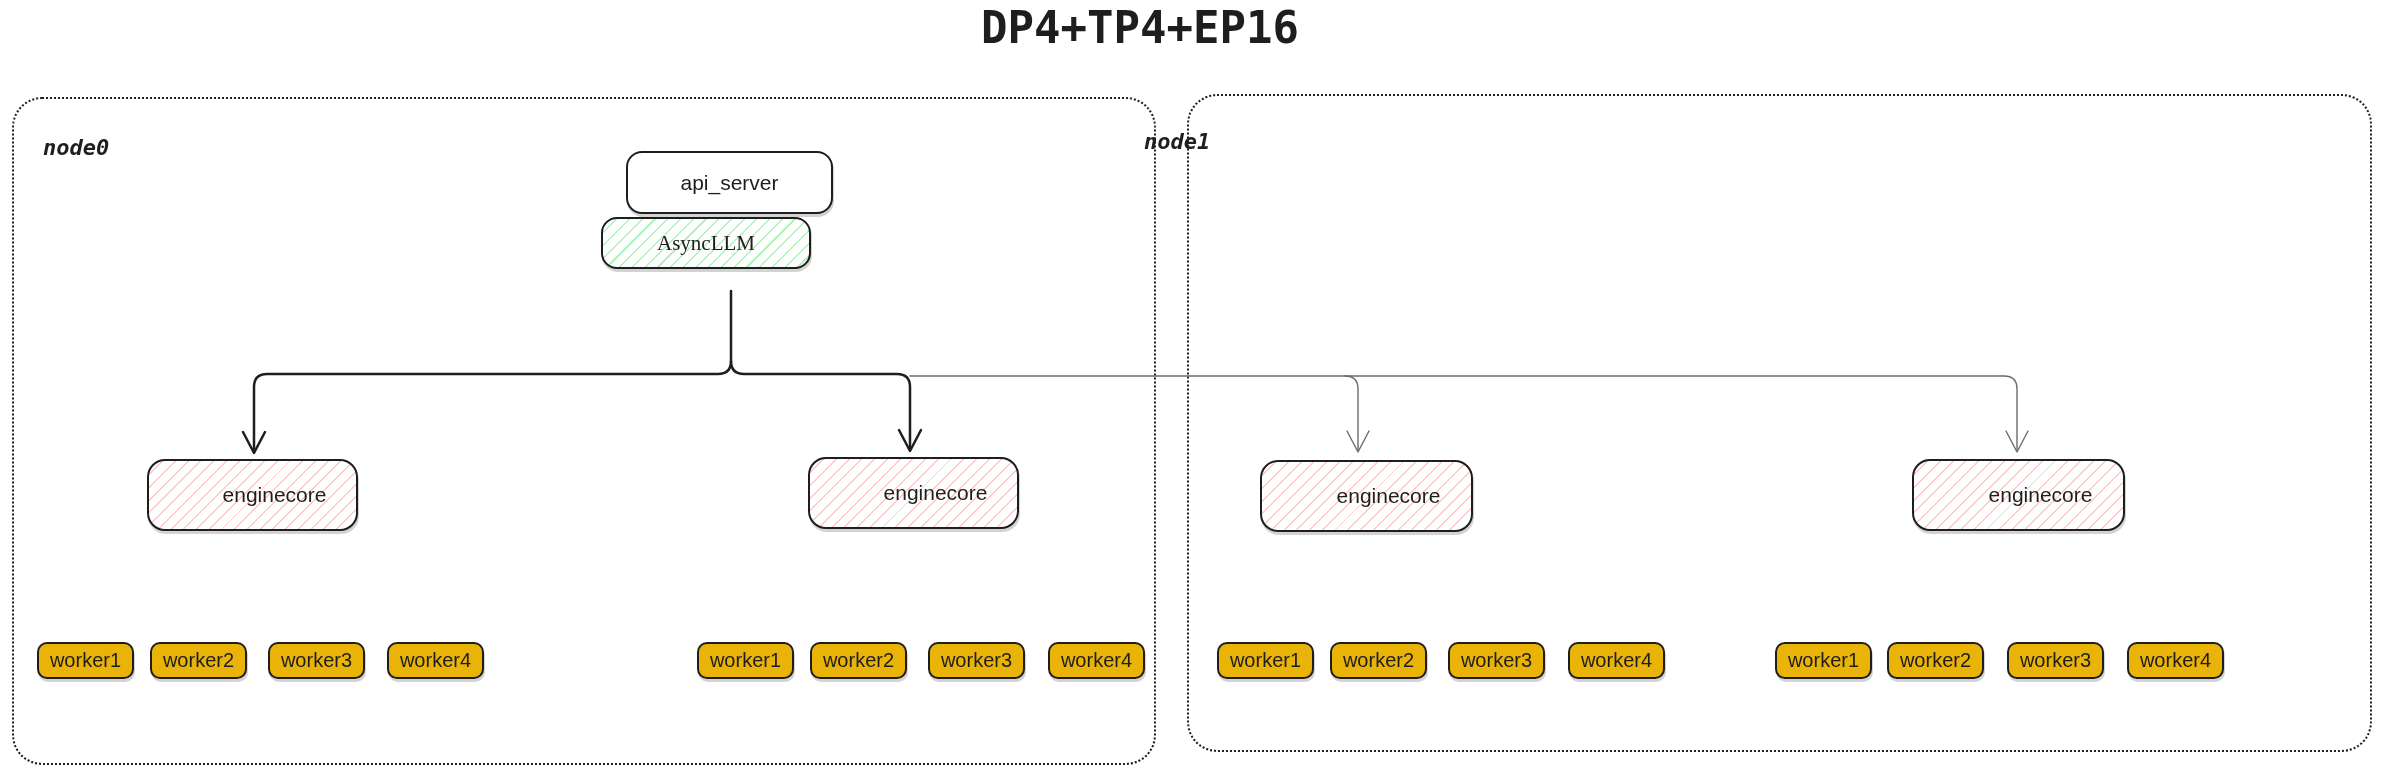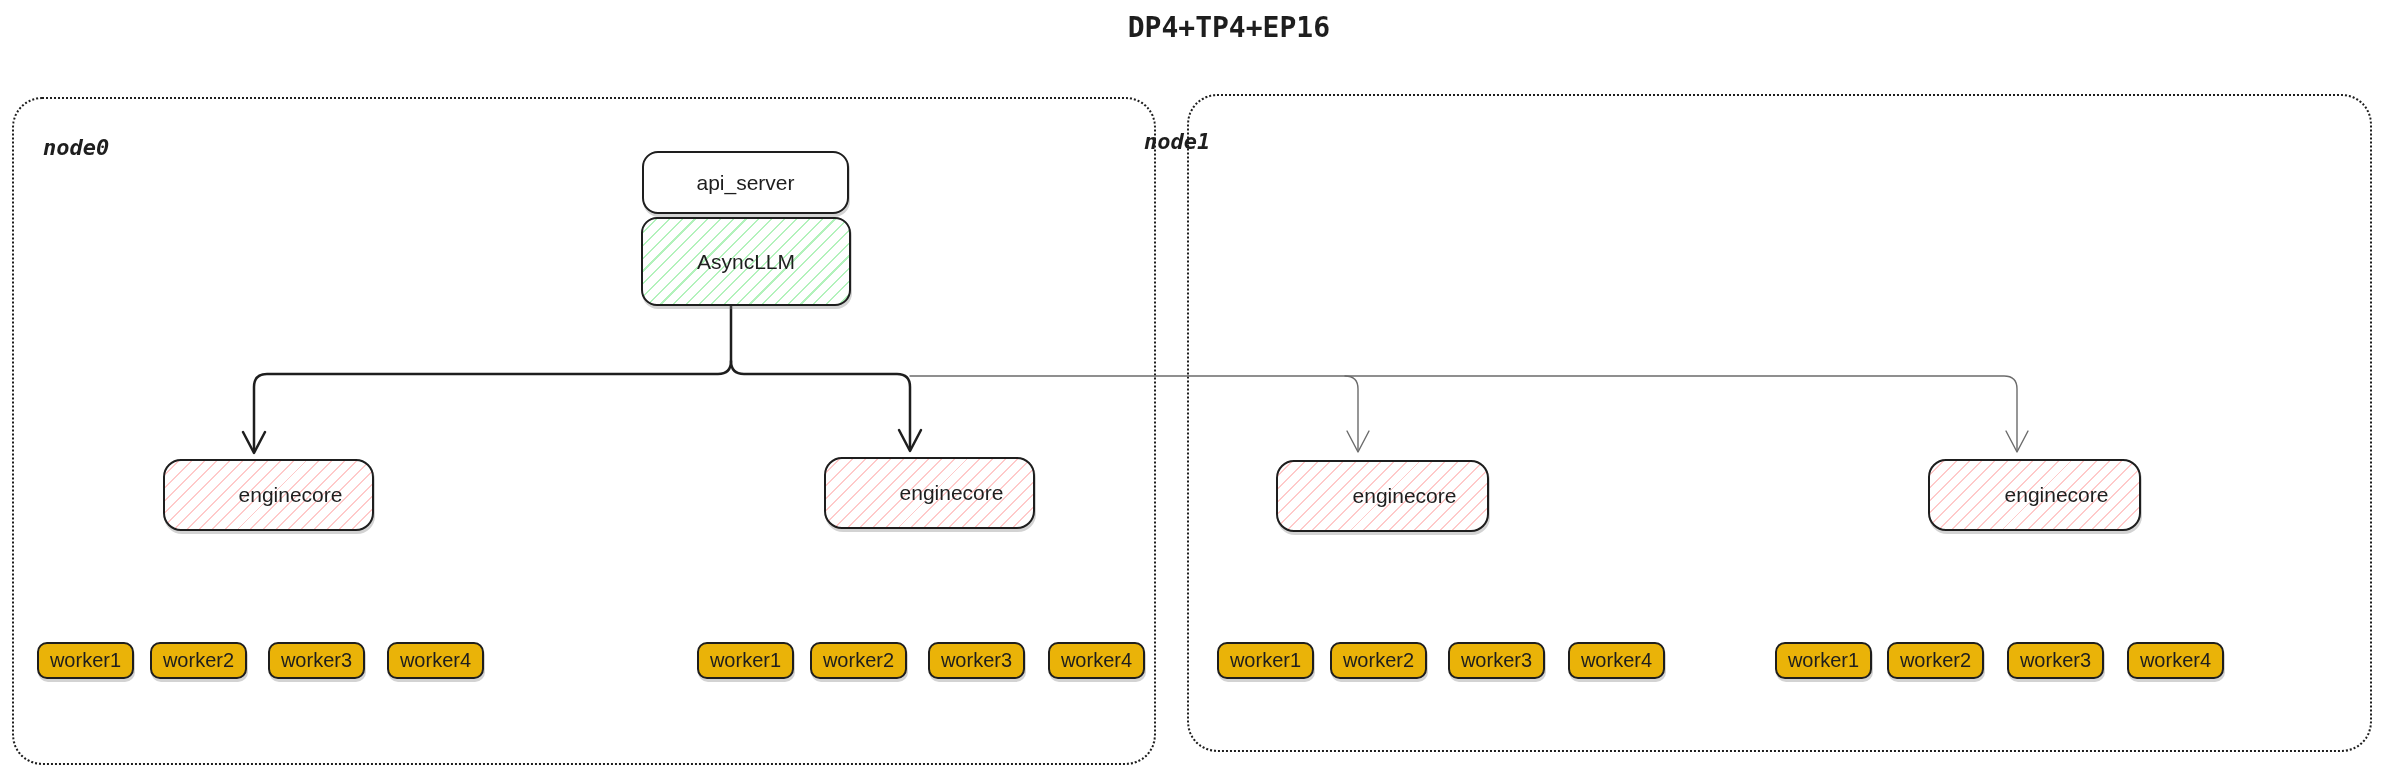--- a/index.html
+++ b/index.html
@@ -10,42 +10,41 @@
     background: #ffffff;
     font-family: "Liberation Sans", sans-serif;
     color: #1e1e1e;
     overflow: hidden;
   }
   .abs { position: absolute; box-sizing: border-box; }
 
   .title {
     left: 950px; top: 6px; width: 380px; height: 44px;
     font-family: "DejaVu Sans Mono", monospace;
-    font-weight: bold; font-size: 28px; line-height: 44px;
-    text-align: right; letter-spacing: 0px;
+    font-weight: bold; font-size: 44px; line-height: 44px;
+    text-align: center; letter-spacing: 0px;
   }
 
   .node-box {
     border: 2.5px dotted #1e1e1e;
     border-radius: 30px;
     background: transparent;
   }
   .node-label {
     font-family: "DejaVu Sans Mono", monospace;
     font-weight: bold; font-size: 22px; line-height: 36px; font-style: italic;
   }
 
   .rbox {
     border: 2px solid #1e1e1e;
     border-radius: 16px;
     background: #ffffff;
     display: flex; align-items: center; justify-content: center;
     font-size: 21px;
     box-shadow: 1px 3px 0 rgba(130,130,130,0.35);
-    margin-left: 16px;
   }
   .engine { border-radius: 18px; padding-left: 44px; }
 
   .hatch-green {
     background-image: repeating-linear-gradient(135deg,
       #b2f2bb 0px, #b2f2bb 1.6px, transparent 1.6px, transparent 9px);
   }
   .hatch-red {
     background-image: repeating-linear-gradient(135deg,
       #ffc9c9 0px, #ffc9c9 1.4px, transparent 1.4px, transparent 9px);
@@ -88,21 +87,21 @@
     <path d="M 910 376 L 2004 376 Q 2017 376 2017 389 L 2017 450" fill="none" stroke="#6b6b6b" stroke-width="1.4" stroke-linecap="round"></path>
     <path d="M 2006 431 L 2017 452 L 2028 431" fill="none" stroke="#6b6b6b" stroke-width="1.4" stroke-linecap="round" stroke-linejoin="round"></path>
 
     <path d="M 1345 376 Q 1358 376 1358 389 L 1358 450" fill="none" stroke="#6b6b6b" stroke-width="1.4" stroke-linecap="round"></path>
     <path d="M 1347 431 L 1358 452 L 1369 431" fill="none" stroke="#6b6b6b" stroke-width="1.4" stroke-linecap="round" stroke-linejoin="round"></path>
   </svg>
 
   <div class="abs rbox" style="left:626px; top:151px; width:207px; height:63px;">
     <span>api_server</span>
   </div>
-  <div class="abs rbox hatch-green" style="left:625px; top:217px; width:210px; height:89px;">
+  <div class="abs rbox hatch-green" style="left:601px; top:217px; width:210px; height:52px;font-family:Liberation Serif, serif;">
     <span>AsyncLLM</span>
   </div>
 
   <div class="abs rbox engine hatch-red" style="left:147px; top:459px; width:211px; height:72px;">
     <span>enginecore</span>
   </div>
   <div class="abs rbox engine hatch-red" style="left:808px; top:457px; width:211px; height:72px;">
     <span>enginecore</span>
   </div>
   <div class="abs rbox engine hatch-red" style="left:1260px; top:460px; width:213px; height:72px;">

